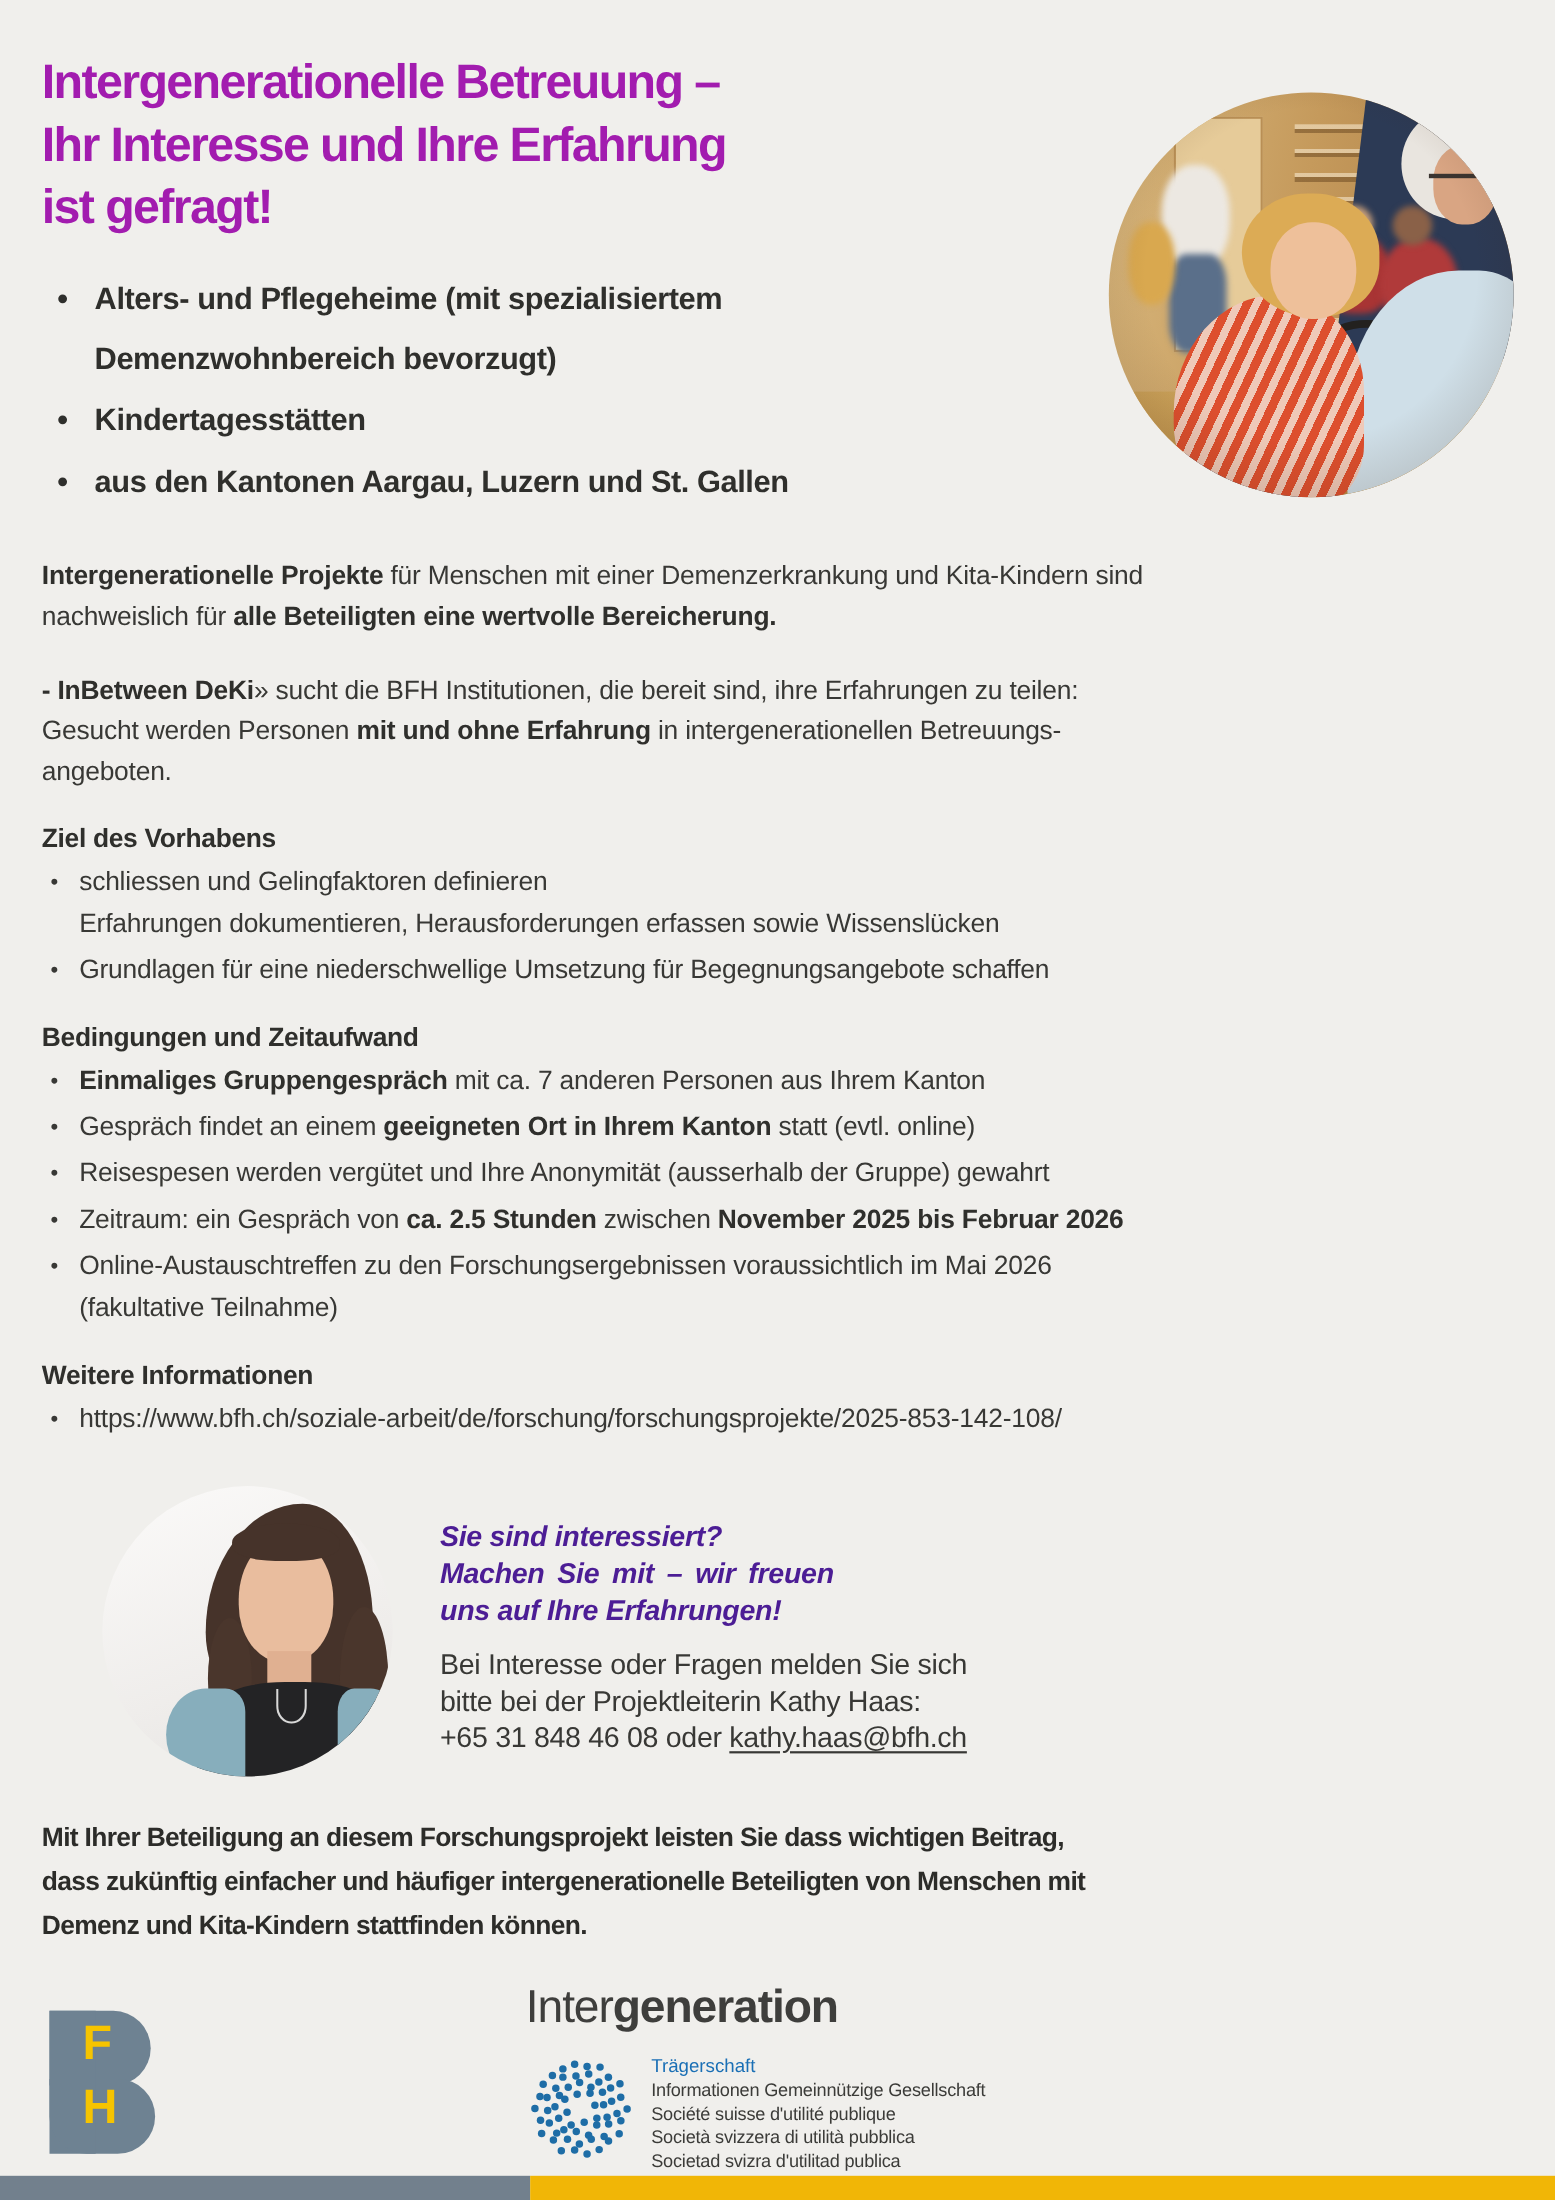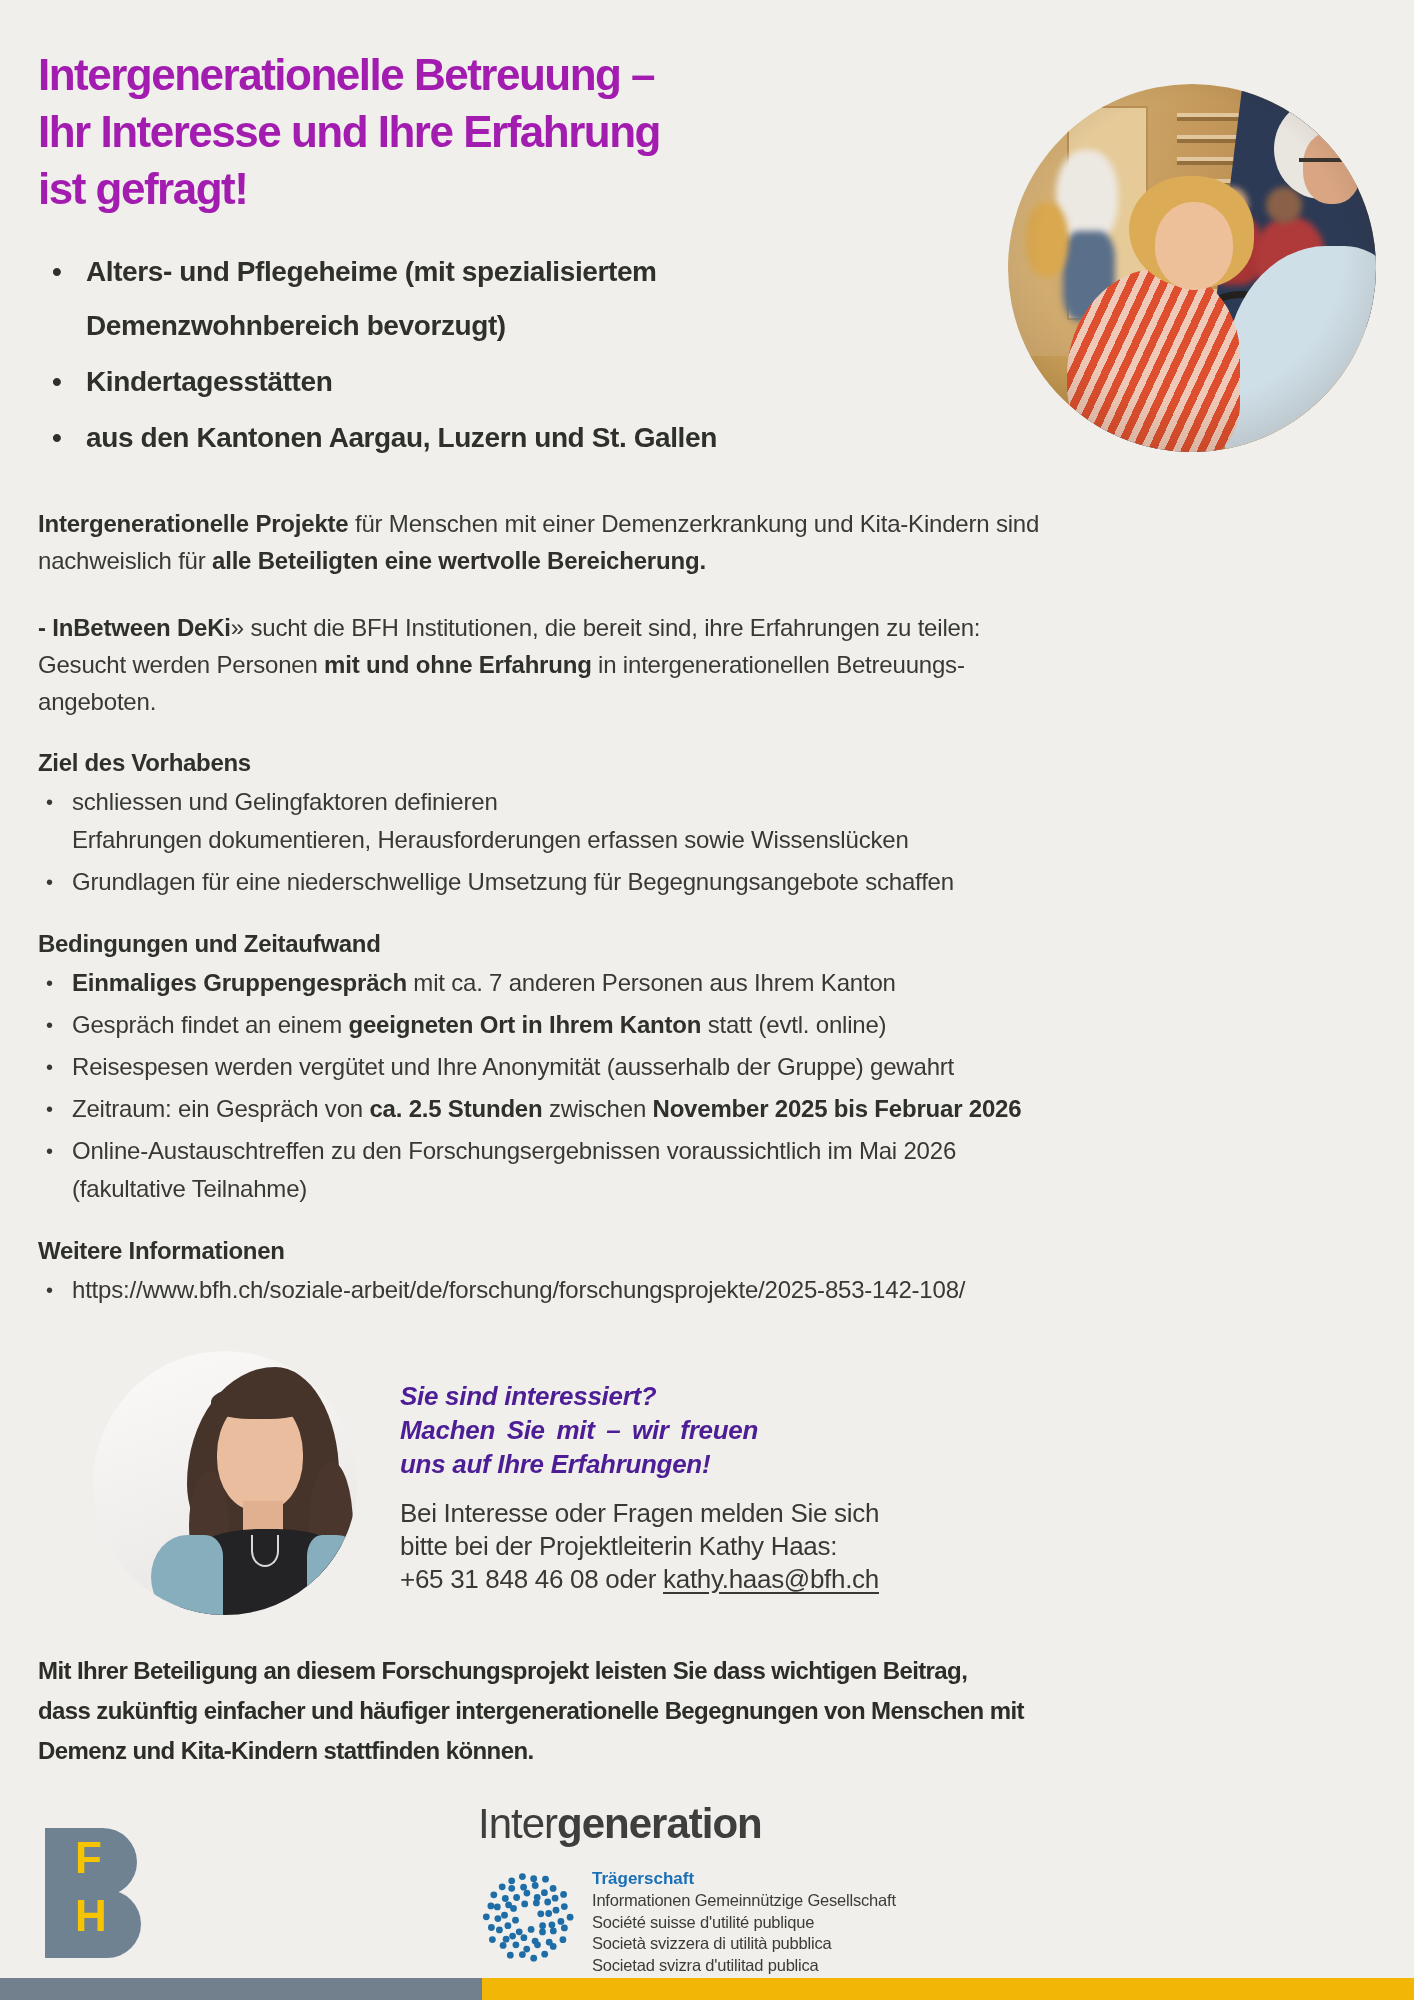--- a/index.html
+++ b/index.html
@@ -94,21 +94,21 @@
   .bfh-letter { position:absolute; color:#f6c400; font-weight:bold; font-size:44px; line-height:1; }
   .bfh-f { left:30px; top:8px; }
   .bfh-h { left:30px; top:66px; }
 
   .wordmark { position:absolute; left:478px; top:1800px; font-size:42px; letter-spacing:-1px; color:#3e3e3c; }
   .wordmark .bold { font-weight:bold; }
 
   .dots-logo { position:absolute; left:477px; top:1864px; width:102px; height:106px; }
 
   .carrier { position:absolute; left:592px; top:1868px; }
-  .carrier-title { color:#1a6fb5; font-weight:bold; font-size:17px; line-height:22px; }
+  .carrier-title { color:#1a6fb5; font-weight:normal; font-size:17px; line-height:22px; }
   .carrier-line  { font-size:16.5px; line-height:21.5px; letter-spacing:-0.2px; color:#3b3b38; }
 
   .bottom-bar { position:absolute; left:0; top:1978px; width:1414px; height:22px; display:flex; }
   .bar-slate  { width:482px; height:100%; background:#72808d; }
   .bar-yellow { flex:1; height:100%; background:#f1b606; }
 </style>
 </head>
 <body>
 
 <div class="page">
@@ -239,21 +239,21 @@
           <div>bitte bei der Projektleiterin Kathy Haas:</div>
           <div>
             <span>+65 31 848 46 08 oder </span><a class="email-link" href="#">kathy.haas@bfh.ch</a>
           </div>
         </div>
       </div>
     </div>
 
     <div class="closing">
       <div>Mit Ihrer Beteiligung an diesem Forschungsprojekt leisten Sie dass wichtigen Beitrag,</div>
-      <div>dass zukünftig einfacher und häufiger intergenerationelle Begegnungen von  Menschen mit</div>
+      <div>dass zukünftig einfacher und häufiger intergenerationelle Beteiligten von  Menschen mit</div>
       <div>Demenz und Kita-Kindern stattfinden können.</div>
     </div>
   </div>
 
   <div class="bfh-logo">
     <div class="b-top"></div>
     <div class="b-bot"></div>
     <div class="b-stem"></div>
     <div class="bfh-letter bfh-f">F</div>
     <div class="bfh-letter bfh-h">H</div>

